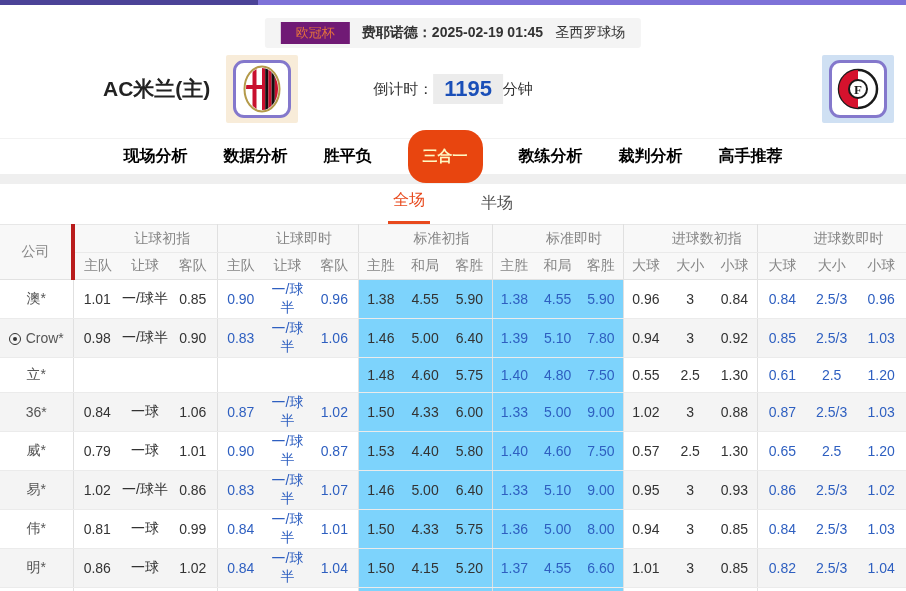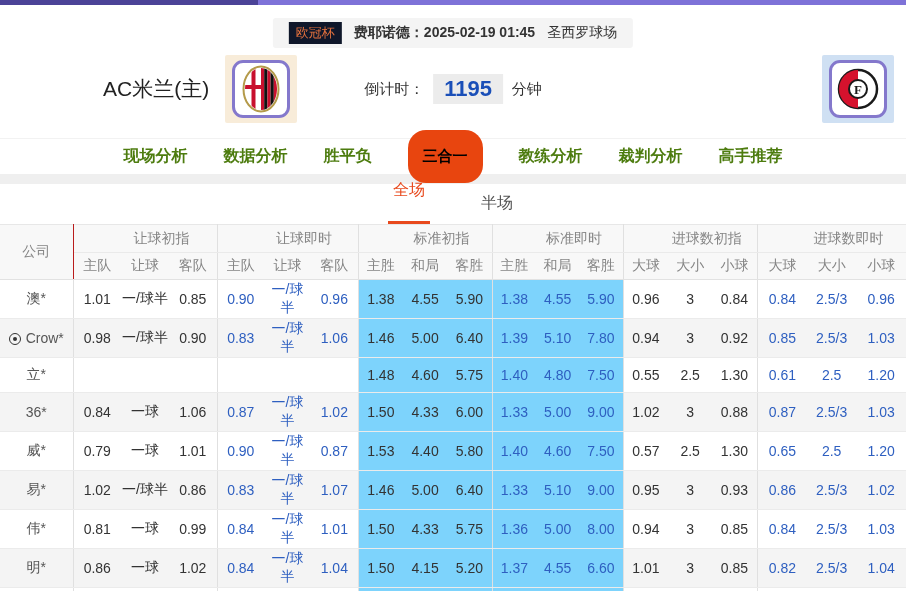--- a/index.html
+++ b/index.html
@@ -13,58 +13,58 @@
   .topbar-seg { width:258px; height:5px; background:#4b4397; }
 
   
   .match-header { position:relative; height:133px; }
   .match-info {
     position:absolute; left:50%; top:13px; transform:translateX(-50%);
     background:#f4f4f4; border-radius:3px; padding:4px 16px;
     display:flex; align-items:center; gap:12px; white-space:nowrap;
     font-size:14px; font-weight:bold; color:#333;
   }
-  .league-badge { background:#0f172a; color:#e2703d; font-weight:normal; font-size:13px; padding:2px 7px; }
+  .league-badge { background:#701a75; color:#e2703d; font-weight:normal; font-size:13px; padding:2px 15px; }
   .venue { font-weight:normal; }
   .teams-row { position:absolute; top:40px; left:0; right:0; height:88px; }
   .team { position:absolute; display:flex; align-items:center; gap:16px; top:50%; transform:translateY(-50%); }
   .team-home { left:103px; }
   .team-away { right:12px; }
-  .team-name { font-size:21px; font-weight:normal; color:#222; }
+  .team-name { font-size:21px; font-weight:bold; color:#222; }
   .logo-outer { padding:5px 7px; border-radius:2px; }
   .logo-outer.home { background:#f8ecd9; }
   .logo-outer.away { background:#cfe0f3; }
   .logo-inner {
     width:58px; height:58px; background:#fff; border:3px solid #8478cc;
     border-radius:11px; display:flex; align-items:center; justify-content:center;
   }
   .countdown {
     position:absolute; left:50%; top:50%; transform:translate(-50%,-50%);
-    display:flex; align-items:center; gap:9px; font-size:15px; color:#333;
+    display:flex; align-items:center; font-size:15px; color:#333;
   }
   .countdown-value { font-size:22px; font-weight:bold; color:#1a4fb8; background:#ececec; padding:2px 11px; }
 
   
   .nav { display:flex; justify-content:center; align-items:center; gap:36px; height:36px; border-top:1px solid #f2f2f2; }
-  .nav-tab { font-size:16px; font-weight:bold; color:#4d7c0f; cursor:pointer; text-decoration:none; }
-  .nav-tab.active { background:#e8450f; color:#000000; font-size:15px; padding:17px 15px; border-radius:18px; }
+  .nav-tab { font-size:16px; font-weight:bold; color:#000000; cursor:pointer; text-decoration:none; }
+  .nav-tab.active { background:#e8450f; color:#fef9c3; font-size:15px; padding:17px 15px; border-radius:18px; }
 
   .band { height:10px; background:#efefef; }
 
   
   .period-tabs { display:flex; justify-content:center; align-items:flex-end; gap:46px; height:40px; }
   .period-tab { font-size:16px; color:#555; padding:8px 5px 10px; cursor:pointer; }
-  .period-tab.active { color:#e8491d; border-bottom:3px solid #e8491d; padding-bottom:20px; }
+  .period-tab.active { color:#e8491d; border-bottom:3px solid #e8491d; padding-bottom:10px; }
 
   
   table { width:906px; border-collapse:collapse; table-layout:fixed; font-size:14px; border-top:1px solid #e7e7e7; }
   thead th { background:#f8f8f8; color:#858585; font-weight:normal; font-size:14px; }
   th.gtitle { height:28px; border-bottom:1px solid #eaeaea;padding-left:34px; }
   th.sub { height:27px; border-bottom:1px solid #e2e2e2; }
-  th.company-h { border-right:1px solid #b91c1c; border-bottom:1px solid #e2e2e2; }
+  th.company-h { border-right:4px solid #b91c1c; border-bottom:1px solid #e2e2e2; }
   .gstart { border-left:1px solid #e0e0e0; }
   tbody td { height:35px; text-align:center; border-bottom:1px solid #ebebeb; color:#333; }
   tbody td.company { color:#555; }
   tr.stripe td { background:#f4f4f4; }
   tbody td.cyan { background:#7dd3fc; }
   tbody td.live { color:#2e5fc0; }
 
   
   .ball { display:inline-block; width:12px; height:12px; border:1px solid #333; border-radius:50%; position:relative; vertical-align:-2px; margin-right:5px; }
   .ball i { position:absolute; left:3px; top:3px; width:4px; height:4px; background:#333; border-radius:50%; }

